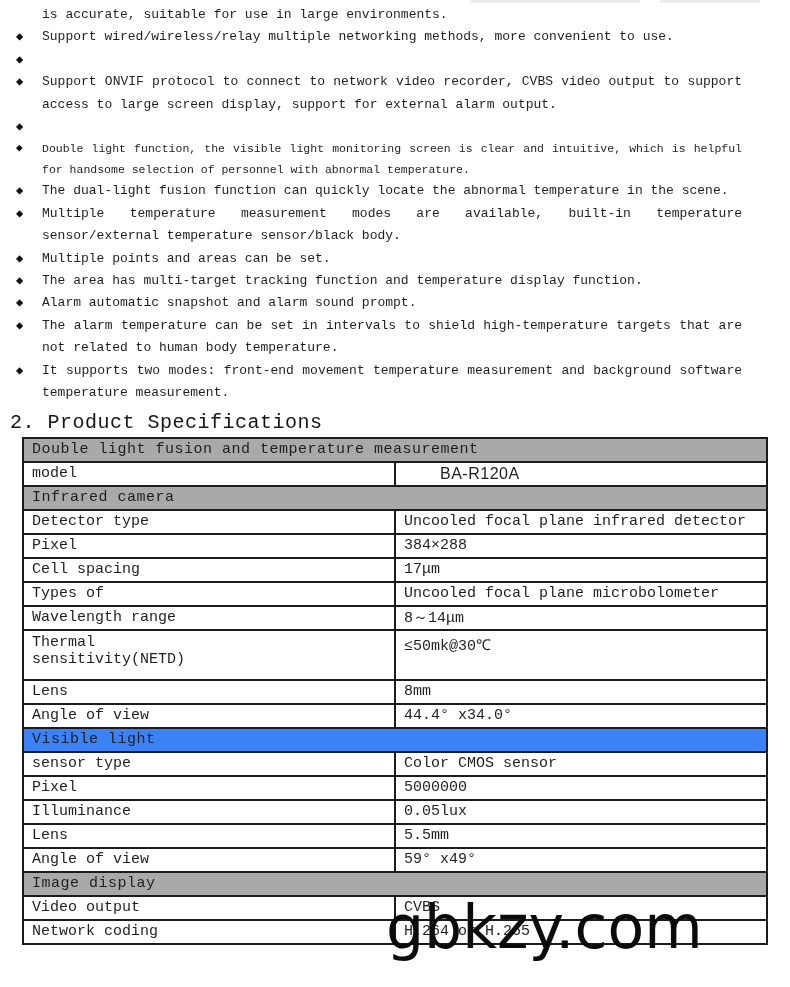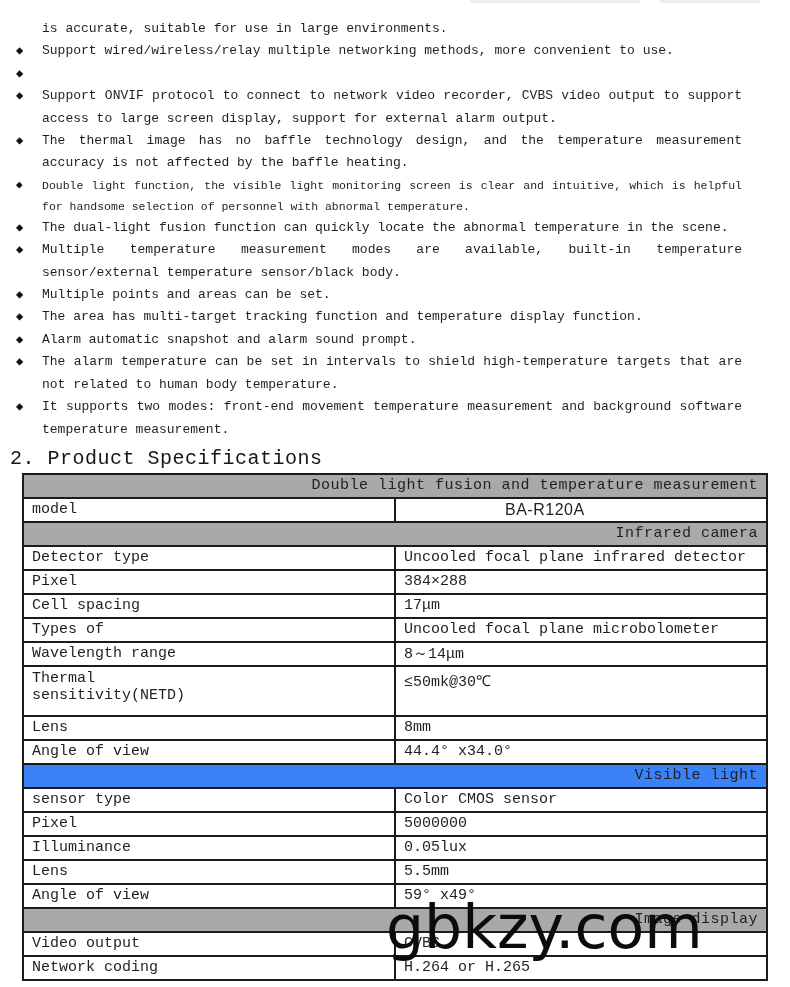--- a/index.html
+++ b/index.html
@@ -10,21 +10,21 @@
     color:#1f1f1f;
     font-family:"Liberation Mono",monospace;
     overflow:hidden;
   }
   
   .edge-artifact{position:absolute;top:0;height:3px;background:#ececec;}
   .edge-artifact.a1{left:470px;width:170px;}
   .edge-artifact.a2{left:660px;width:100px;}
 
   
-  .bullets{padding-top:18px;}
+  .bullets{padding-top:4px;}
   .bullet-item{
     display:flex;
     align-items:flex-start;
     padding-left:16px;
   }
   .bullet-item .marker{
     flex:0 0 26px;
     font-size:12px;
     line-height:22.4px;
     color:#111;
@@ -63,31 +63,31 @@
     border:2px solid #1b1b1b;
     font-size:15px;
     padding:1px 8px;
     height:20px;
     vertical-align:middle;
     overflow:hidden;
     white-space:pre-line;
   }
   table.spec td.label{width:170px;}
   table.spec td.section{
-    text-align:right;
+    text-align:left;
     font-size:15px;
     letter-spacing:0.5px;
   }
   table.spec td.section.gray{background:#a9a9a9;}
   table.spec td.section.white{background:#3b82f6;}
   table.spec tr.tall td{height:44px;vertical-align:top;padding-top:3px;}
   table.spec td.value.model{
     font-family:"Liberation Sans",sans-serif;
     font-size:16px;
-    padding-left:109px;
+    padding-left:44px;
     letter-spacing:0.5px;
   }
 
   
   .watermark{
     position:absolute;
     left:386px;top:897px;
     font-family:"DejaVu Sans",sans-serif;
     font-size:60px;
     line-height:60px;
@@ -117,21 +117,20 @@
       </div>
       <div class="bullet-item">
         <span class="marker">◆</span>
       </div>
       <div class="bullet-item">
         <span class="marker">◆</span>
         <span class="btext">Support ONVIF protocol to connect to network video recorder, CVBS video output to support access to large screen display, support for external alarm output.</span>
       </div>
       <div class="bullet-item">
         <span class="marker">◆</span>
-        <span class="btext">The thermal image has no baffle technology design, and the temperature measurement accuracy is not affected by the baffle heating.</span>
       </div>
       <div class="bullet-item small">
         <span class="marker">◆</span>
         <span class="btext">Double light function, the visible light monitoring screen is clear and intuitive, which is helpful for handsome selection of personnel with abnormal temperature.</span>
       </div>
       <div class="bullet-item">
         <span class="marker">◆</span>
         <span class="btext">The dual-light fusion function can quickly locate the abnormal temperature in the scene.</span>
       </div>
       <div class="bullet-item">

